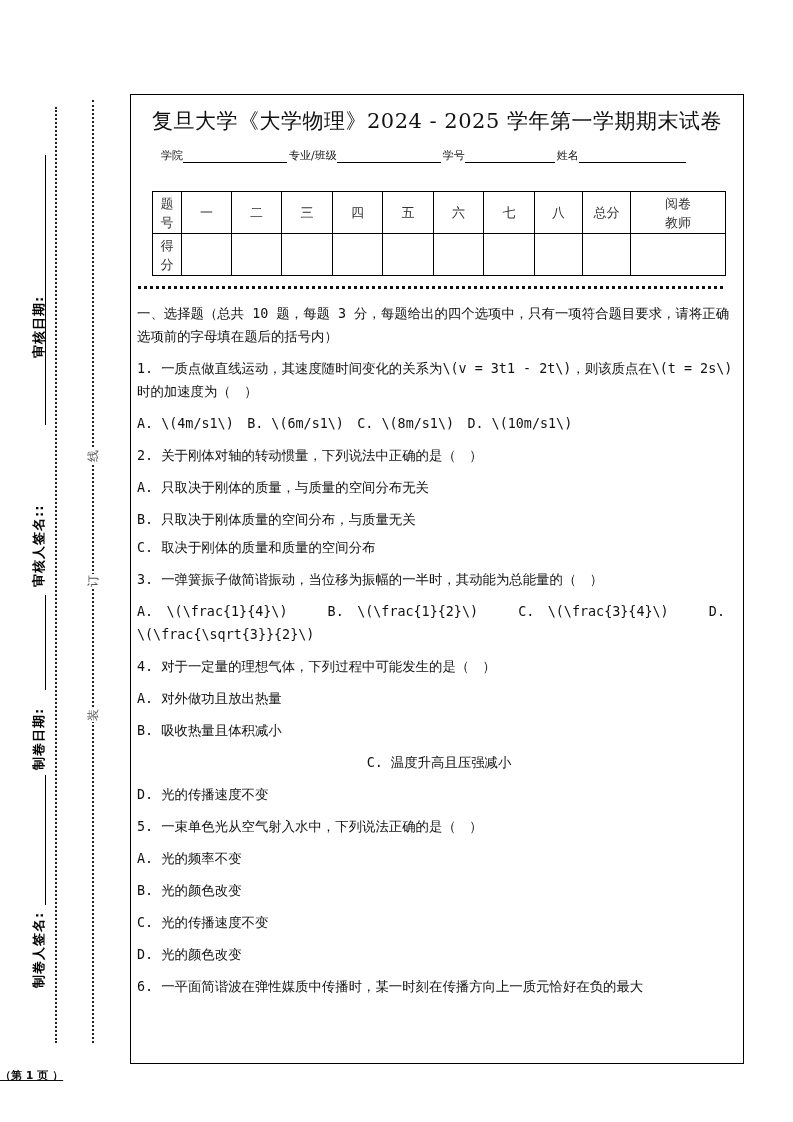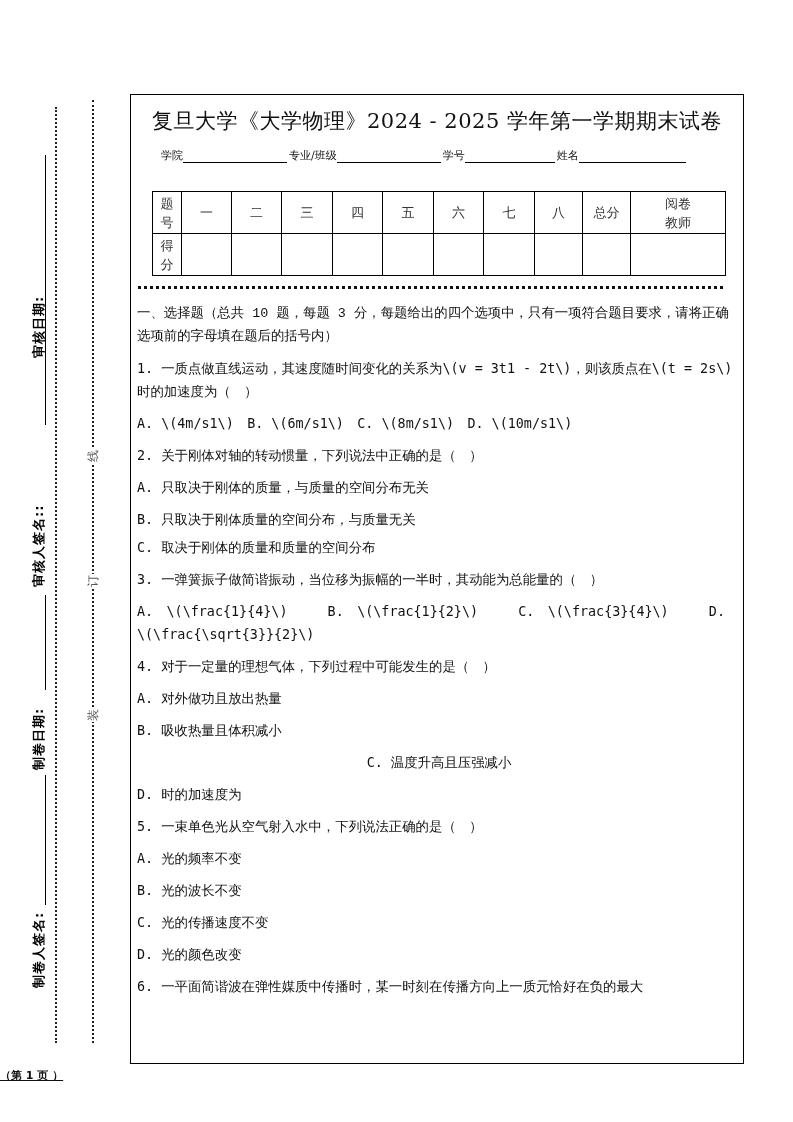--- a/index.html
+++ b/index.html
@@ -208,42 +208,42 @@
       <td></td>
       <td></td>
       <td></td>
     </tr>
   </tbody>
     </table>
 
   <div class="sep-dots"></div>
 
   <div class="body">
-    <p style="margin-bottom:9px;font-family:Liberation Mono, monospace;">一、选择题（总共 10 题，每题 3 分，每题给出的四个选项中，只有一项符合题目要求，请将正确选项前的字母填在题后的括号内）</p>
+    <p style="margin-bottom:9px;">一、选择题（总共 10 题，每题 3 分，每题给出的四个选项中，只有一项符合题目要求，请将正确选项前的字母填在题后的括号内）</p>
 
     <p style="margin-bottom:9px;">1. 一质点做直线运动，其速度随时间变化的关系为\(v = 3t1 - 2t\)，则该质点在\(t = 2s\)时的加速度为（　）</p>
     <p style="margin-bottom:9px;">A. \(4m/s1\)　B. \(6m/s1\)　C. \(8m/s1\)　D. \(10m/s1\)</p>
 
     <p style="margin-bottom:9px;">2. 关于刚体对轴的转动惯量，下列说法中正确的是（　）</p>
     <p style="margin-bottom:9px;">A. 只取决于刚体的质量，与质量的空间分布无关</p>
     <p style="margin-bottom:5px;">B. 只取决于刚体质量的空间分布，与质量无关</p>
     <p style="margin-bottom:9px;">C. 取决于刚体的质量和质量的空间分布</p>
 
     <p style="margin-bottom:9px;">3. 一弹簧振子做简谐振动，当位移为振幅的一半时，其动能为总能量的（　）</p>
     <p style="margin-bottom:9px;">A.　\(\frac{1}{4}\)　　　B.　\(\frac{1}{2}\)　　　C.　\(\frac{3}{4}\)　　　D. \(\frac{\sqrt{3}}{2}\)</p>
 
     <p style="margin-bottom:9px;">4. 对于一定量的理想气体，下列过程中可能发生的是（　）</p>
     <p style="margin-bottom:9px;">A. 对外做功且放出热量</p>
     <p style="margin-bottom:9px;">B. 吸收热量且体积减小</p>
     <p style="margin-bottom:9px;text-align:center;">C. 温度升高且压强减小</p>
-    <p style="margin-bottom:9px;">D. 时的加速度为</p>
+    <p style="margin-bottom:9px;">D. 光的传播速度不变</p>
 
     <p style="margin-bottom:9px;">5. 一束单色光从空气射入水中，下列说法正确的是（　）</p>
     <p style="margin-bottom:9px;">A. 光的频率不变</p>
-    <p style="margin-bottom:9px;">B. 光的波长不变</p>
+    <p style="margin-bottom:9px;">B. 光的颜色改变</p>
     <p style="margin-bottom:9px;">C. 光的传播速度不变</p>
     <p style="margin-bottom:9px;">D. 光的颜色改变</p>
 
     <p style="white-space:nowrap; overflow:hidden;">6. 一平面简谐波在弹性媒质中传播时，某一时刻在传播方向上一质元恰好在负的最大</p>
   </div>
 </div>
 
 <div class="page-footer">（第 1 页 ）</div>
 
 </body></html>

